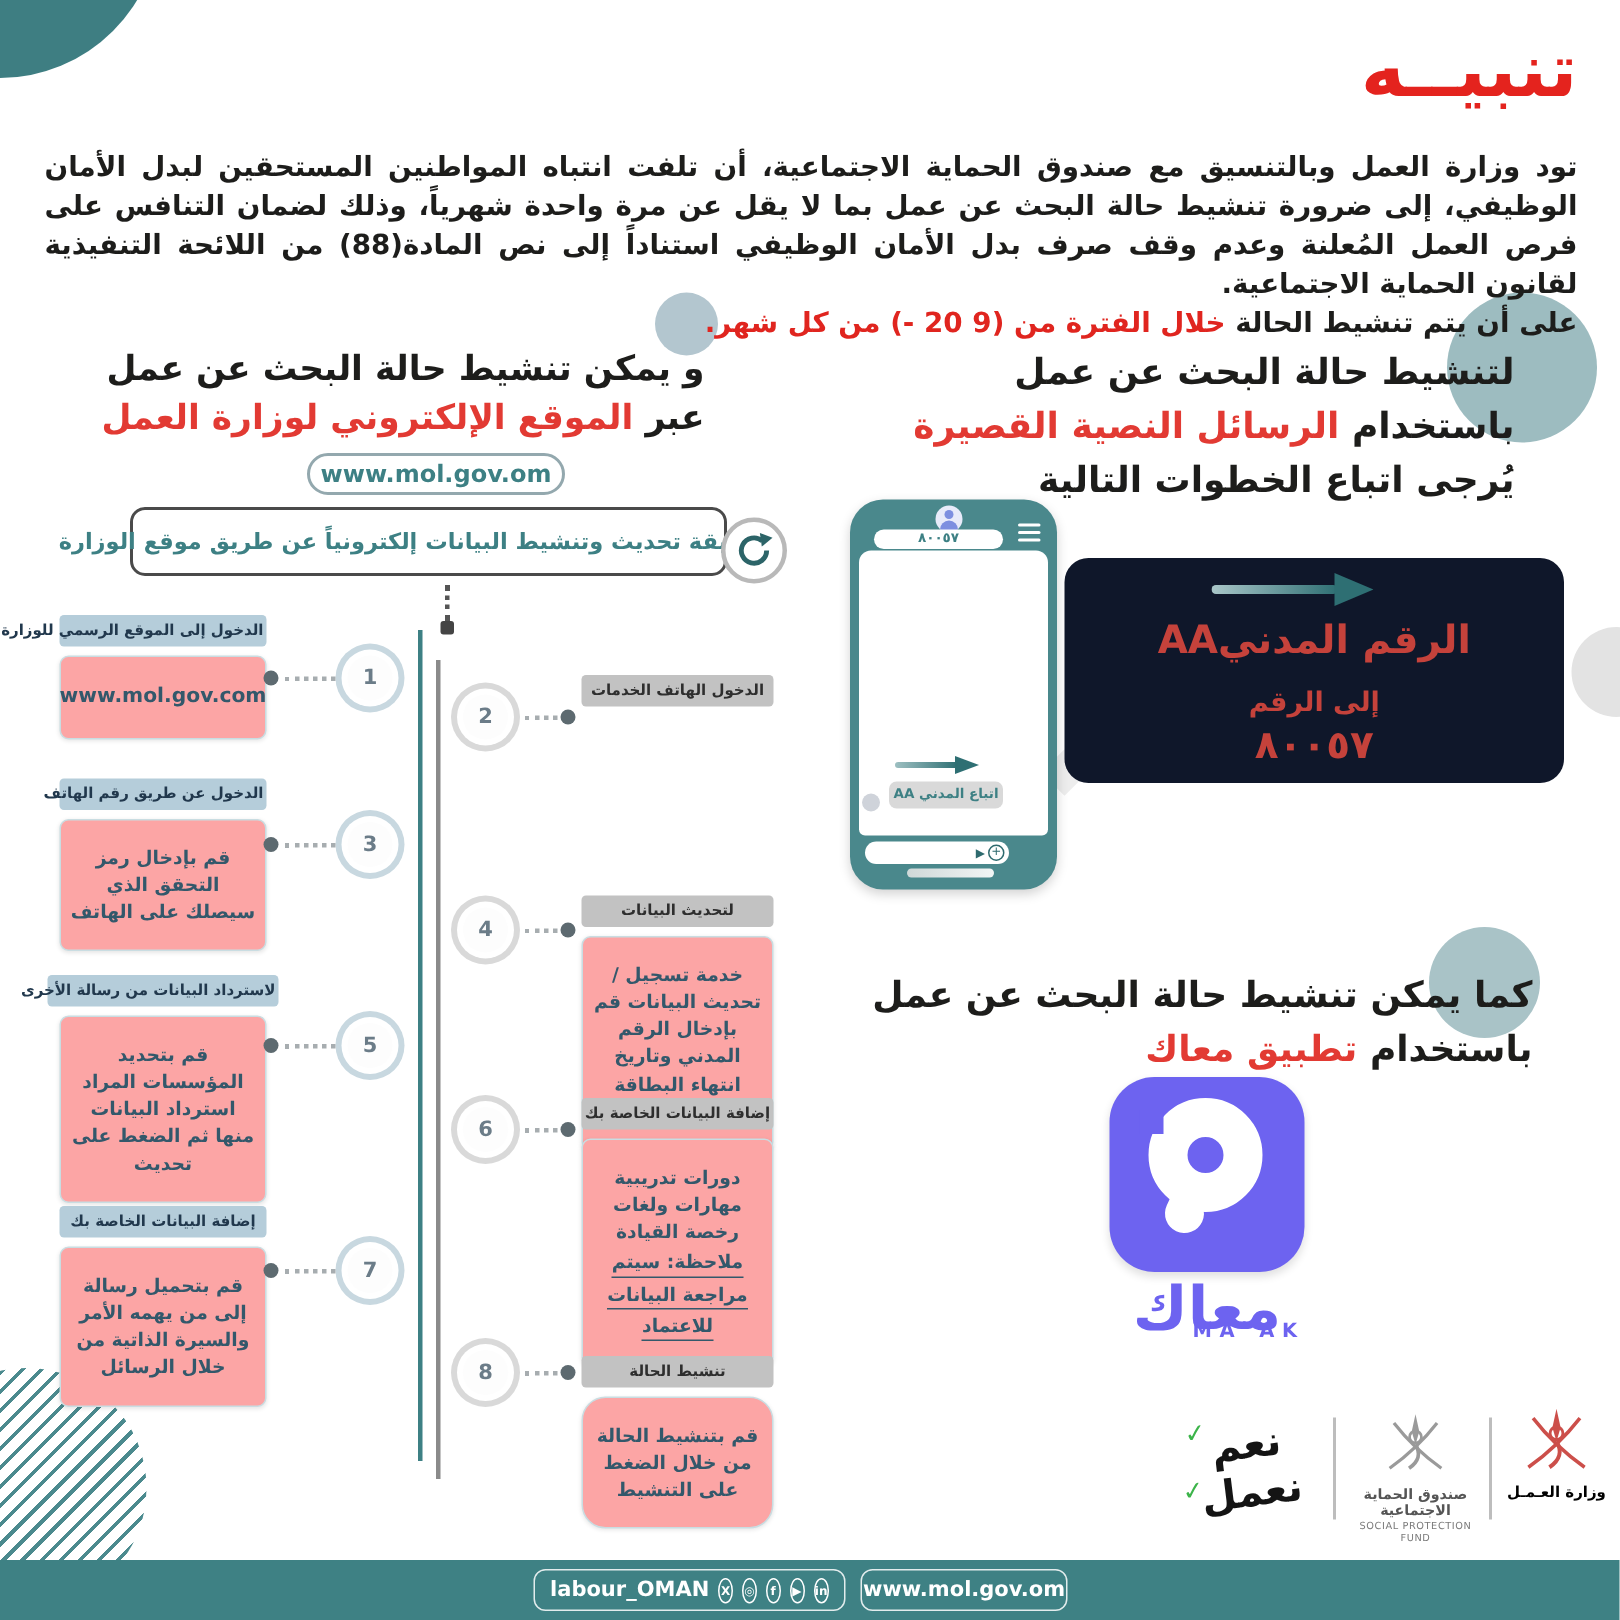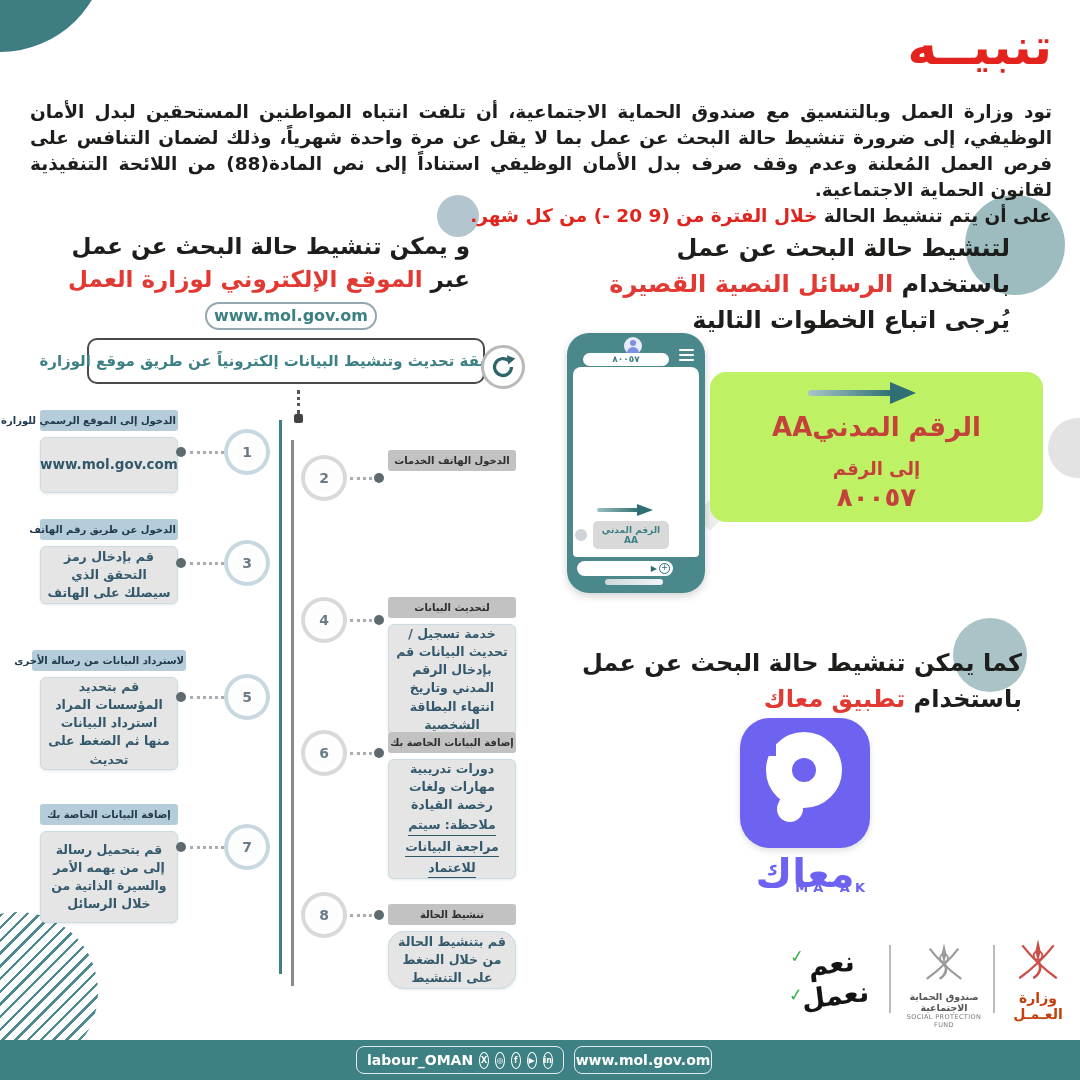--- a/index.html
+++ b/index.html
@@ -46,22 +46,22 @@
   .banner-dot{left:294px;top:414px;width:9px;height:9px;background:#444;border-radius:2px;z-index:1;}
 
   
   .spine-teal{left:279px;top:420px;width:3px;height:554px;background:#3d8084;z-index:1;}
   .spine-gray{left:291px;top:440px;width:3px;height:546px;background:#8a8a8a;z-index:1;}
 
   
   .step{position:absolute;z-index:1;}
   .step .hdr{display:block;font-weight:bold;font-size:10px;text-align:center;padding:5px 2px;
              border-radius:3px;margin-bottom:6px;white-space:nowrap;}
-  .step .box{background:#e5e5e5;border:1.5px solid #c9dde2;border-radius:6px;color:#33586b;
-             font-size:12.5px;font-weight:bold;text-align:center;padding:0 5px;line-height:1.45;
+  .step .box{background:#fca5a5;border:1.5px solid #c9dde2;border-radius:6px;color:#33586b;
+             font-size:12.5px;font-weight:bold;text-align:center;padding:16px 5px;line-height:1.45;
              box-shadow:0 1px 3px rgba(0,0,0,.10);display:flex;flex-direction:column;
              align-items:center;justify-content:center;}
   .step-l{left:40px;width:138px;}
   .step-l .hdr{background:#b5cdda;color:#21384d;}
   .step-m{left:388px;width:128px;}
   .step-m .hdr{background:#c2c2c2;color:#2e2e2e;}
   .s1{top:410px;} .s1 .box{min-height:56px;font-size:13.5px;}
   .s3{top:519px;} .s3 .box{min-height:58px;}
   .s5{top:650px;} .s5 .hdr{margin-left:-8px;margin-right:-8px;} .s5 .box{min-height:78px;}
   .s7{top:804px;} .s7 .box{min-height:92px;}
@@ -100,21 +100,21 @@
   .p-input{position:absolute;left:10px;top:228px;width:96px;height:15px;background:#fff;
            border-radius:8px;display:flex;align-items:center;justify-content:flex-end;
            padding:0 3px;gap:2px;direction:ltr;}
   .p-send{color:#2e6a6e;font-size:8px;line-height:1;}
   .p-plus{width:11px;height:11px;border-radius:50%;border:1.5px solid #2e6a6e;color:#2e6a6e;
           font-size:8px;line-height:8px;text-align:center;}
   .p-home{position:absolute;left:38px;top:246px;width:58px;height:6px;border-radius:3px;
           background:linear-gradient(90deg,#cfd8d8,#f2f5f5);}
 
   
-  .sms-bubble{left:710px;top:372px;width:333px;height:150px;background:#bef264;border-radius:16px;z-index:1;}
+  .sms-bubble{left:710px;top:372px;width:333px;height:150px;background:#0f172a;border-radius:16px;z-index:1;}
   .bubble-tail{left:699px;top:504px;width:22px;height:22px;background:#ededed;transform:rotate(45deg);z-index:0;}
   .b-arrow{position:absolute;left:98px;top:10px;}
   .b-line1{position:absolute;left:0;right:0;top:40px;text-align:center;font-size:26px;font-weight:bold;color:#c5423b;}
   .b-line2{position:absolute;left:0;right:0;top:86px;text-align:center;font-size:18px;font-weight:bold;color:#c5423b;}
   .b-line3{position:absolute;left:0;right:0;top:110px;text-align:center;font-size:26px;font-weight:bold;color:#c5423b;letter-spacing:2px;}
 
   
   .maak-icon{left:740px;top:718px;width:130px;height:130px;background:#6d63f0;border-radius:30px;z-index:1;
              box-shadow:0 3px 6px rgba(0,0,0,.12);overflow:hidden;}
   .maak-ring{position:absolute;left:26px;top:14px;width:76px;height:76px;border:26px solid #fff;border-radius:50%;}
@@ -129,21 +129,21 @@
   .logo-yww{left:786px;top:948px;width:96px;height:78px;transform:rotate(-7deg);color:#141414;z-index:1;}
   .logo-yww .w{display:block;font-size:27px;font-weight:bold;line-height:1.2;text-align:center;}
   .yww-check{position:absolute;color:#3cb44a;font-size:17px;font-weight:bold;}
   .ck1{left:8px;top:-6px;} .ck2{left:2px;top:32px;}
   .logo-divider{width:1.5px;background:#bdbdbd;z-index:1;}
   .ld1{left:889px;top:945px;height:68px;} .ld2{left:993px;top:945px;height:68px;}
   .logo-spf{left:897px;top:940px;width:94px;text-align:center;z-index:1;}
   .logo-spf .ar{font-size:9.5px;font-weight:bold;color:#555;margin-top:1px;}
   .logo-spf .en{font-size:6.5px;color:#7a7a7a;letter-spacing:.4px;direction:ltr;}
   .logo-mol{left:1000px;top:936px;width:76px;text-align:center;z-index:1;}
-  .logo-mol .ar{font-size:14px;font-weight:bold;color:#c2410c;margin-top:0;}
+  .logo-mol .ar{font-size:10px;font-weight:bold;color:#000000;margin-top:0;}
 
   
   .footer-bar{left:0;top:1040px;width:1080px;height:40px;background:#3e8184;z-index:1;}
   .fpill{position:absolute;top:6px;height:28px;border:1.5px solid rgba(255,255,255,.85);border-radius:8px;
          display:flex;align-items:center;justify-content:center;color:#fff;font-size:14px;font-weight:bold;
          direction:ltr;gap:6px;padding:0 10px;}
   .fp1{left:356px;width:208px;}
   .fp2{left:574px;width:138px;}
   .soc{width:17px;height:17px;border-radius:50%;border:1px solid #fff;color:#fff;font-size:8px;
        display:flex;align-items:center;justify-content:center;font-weight:bold;}
@@ -274,21 +274,21 @@
           <defs>
             <linearGradient id="g2" x1="0" y1="0" x2="1" y2="0">
               <stop offset="0" stop-color="#9dbfc1"></stop>
               <stop offset="1" stop-color="#2e6f73"></stop>
             </linearGradient>
           </defs>
           <rect x="0" y="4" width="42" height="4" rx="2" fill="url(#g2)"></rect>
           <polygon points="40,0 56,6 40,12" fill="#2e6f73"></polygon>
         </svg>
     </div>
-    <div class="p-msg">الرقم المدني AA</div>
+    <div class="p-msg">اتباع المدني AA</div>
     <div class="p-msg-avatar"></div>
     <div class="p-input">
       <span class="p-send">▶</span>
       <span class="p-plus">+</span>
     </div>
     <div class="p-home"></div>
   </div>
 
   <div class="abs bubble-tail"></div>
   <div class="abs sms-bubble">

